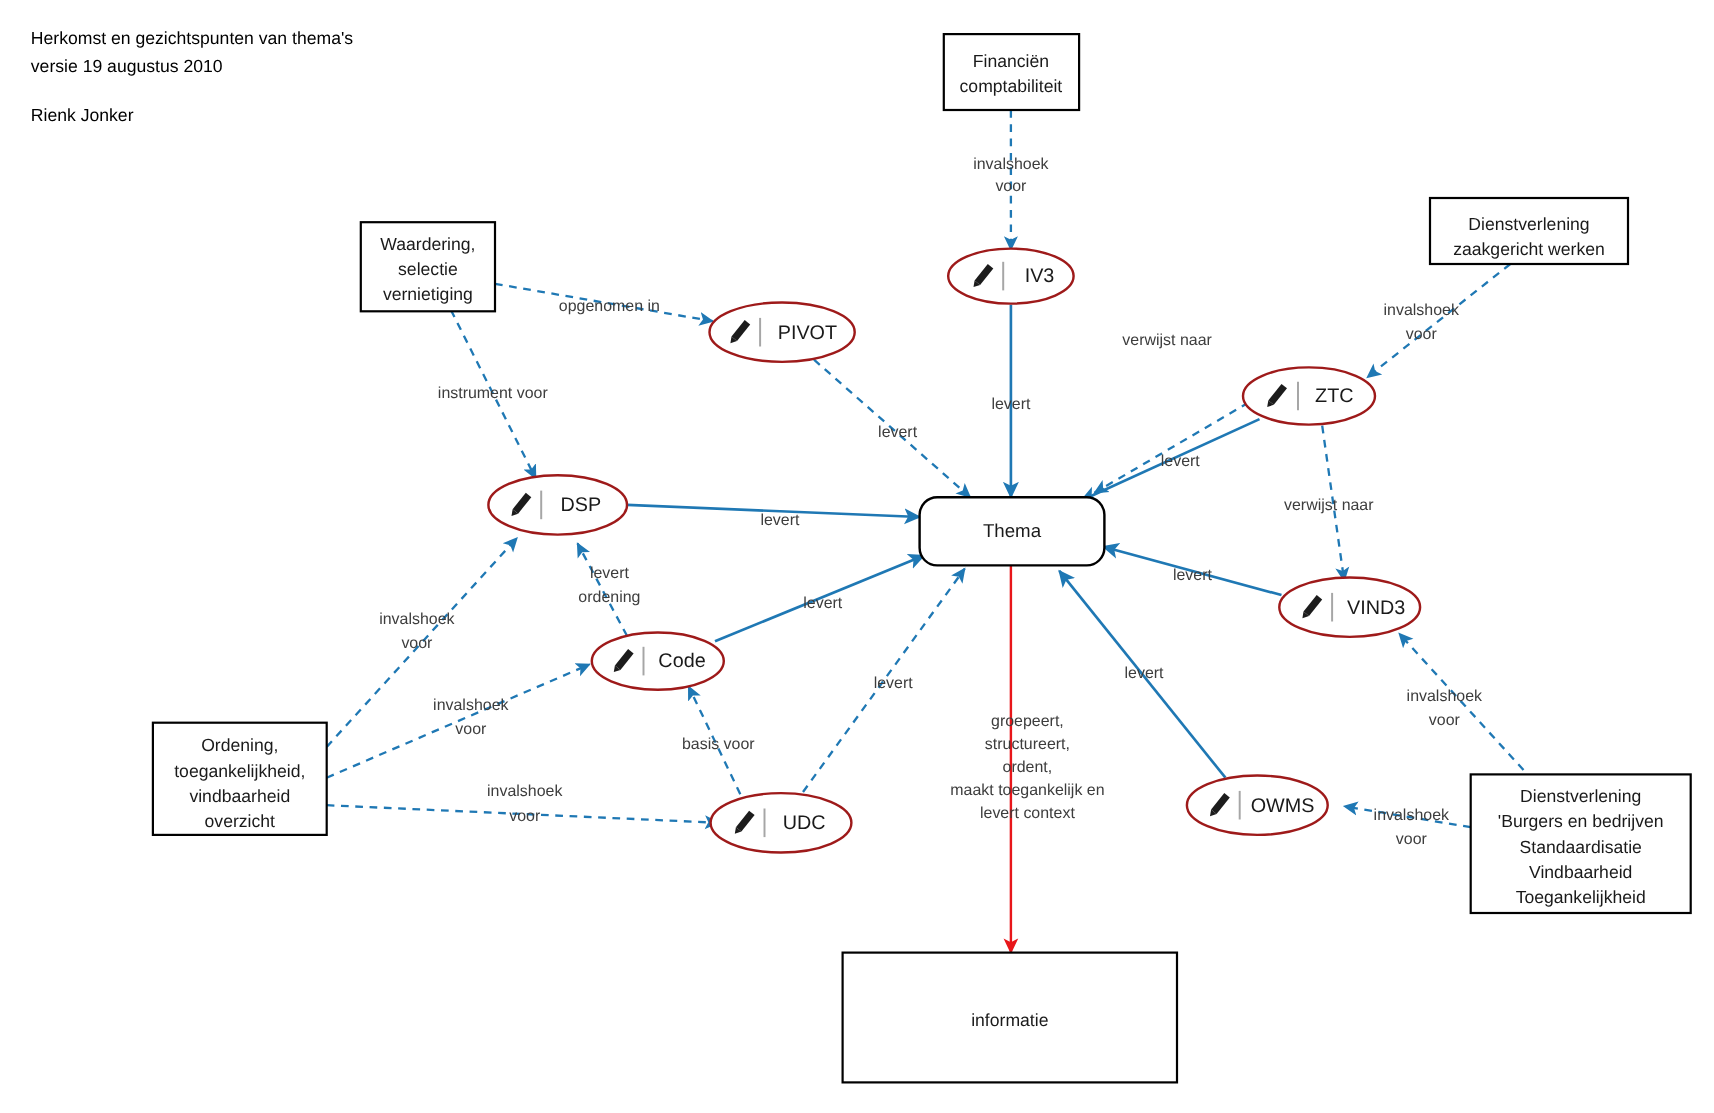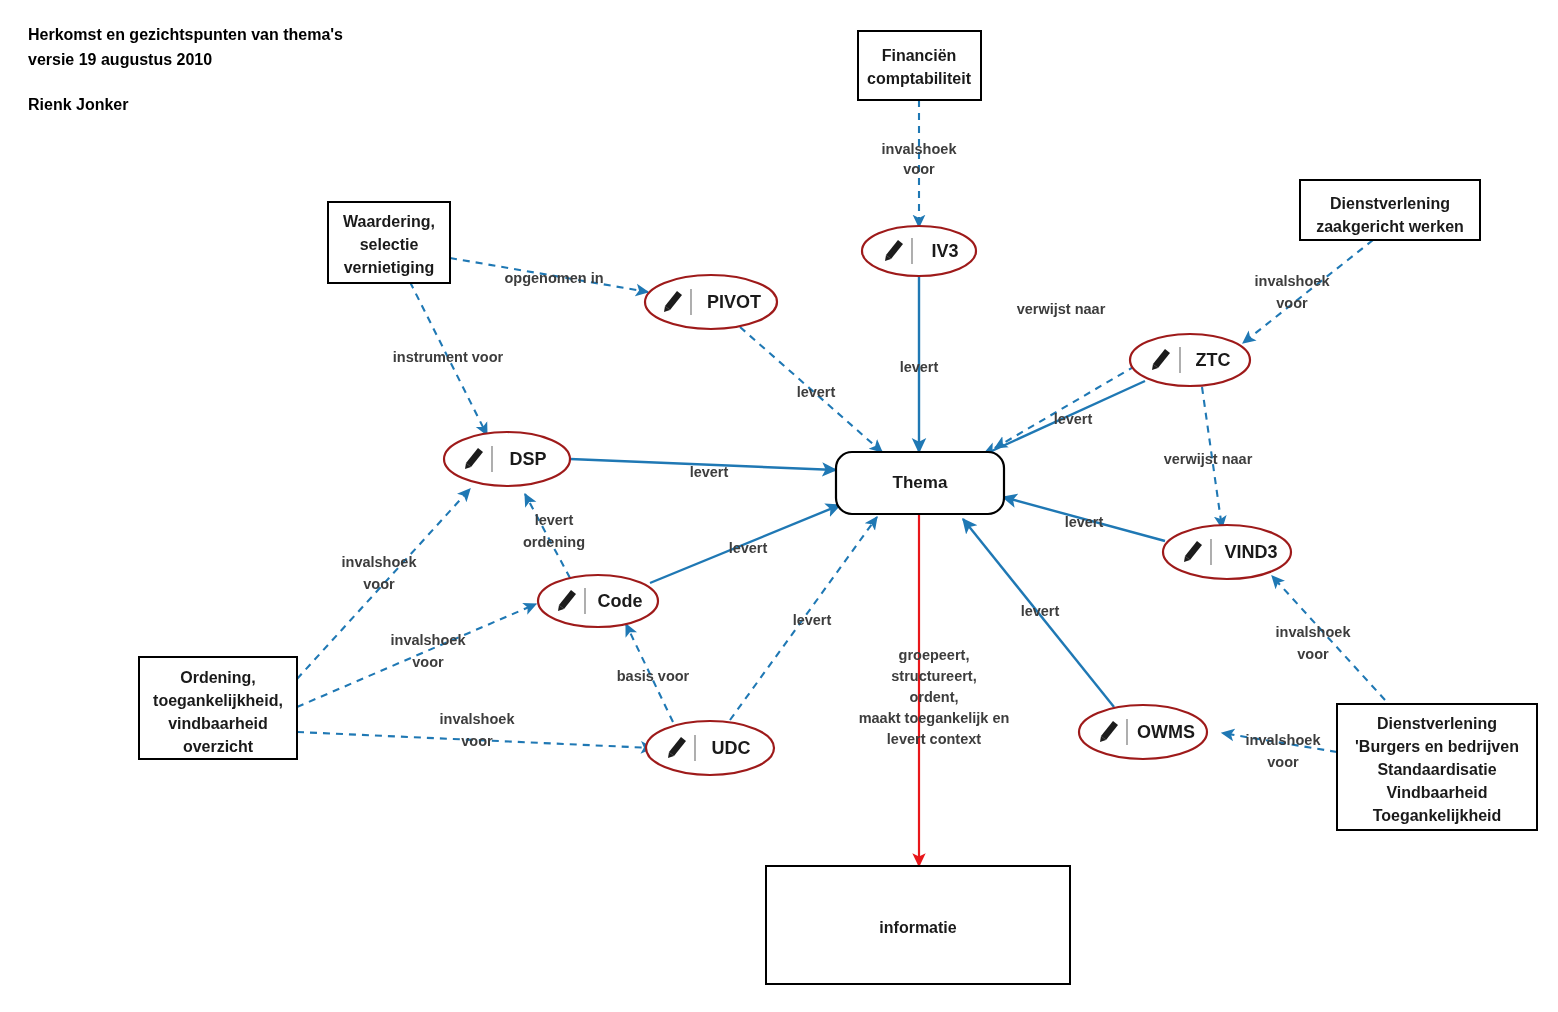--- a/index.html
+++ b/index.html
@@ -11,21 +11,20 @@
     width: 1558px;
     height: 1012px;
     font-family: "Liberation Sans", sans-serif;
     color: #1a1a1a;
     overflow: hidden;
   }
   #canvas {
     position: relative;
     width: 1312px;
     height: 1012px;
-    font-weight: bold;
   }
   svg#diagram {
     position: absolute;
     left: 0;
     top: 0;
     width: 1558px;
     height: 1012px;
   }
   .title-text {
     font-size: 16px;

